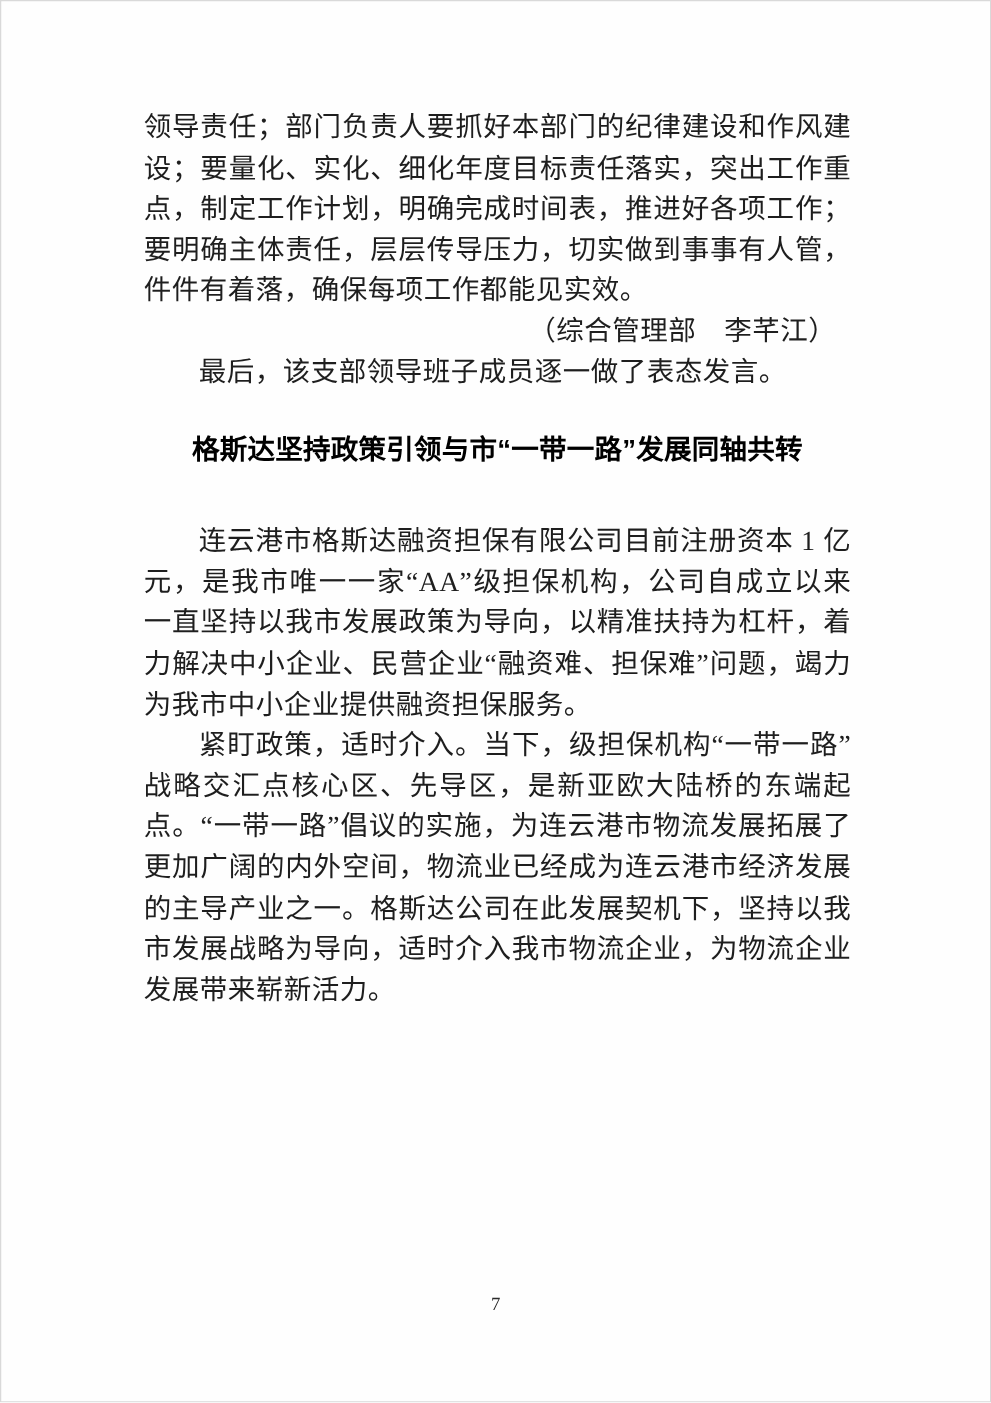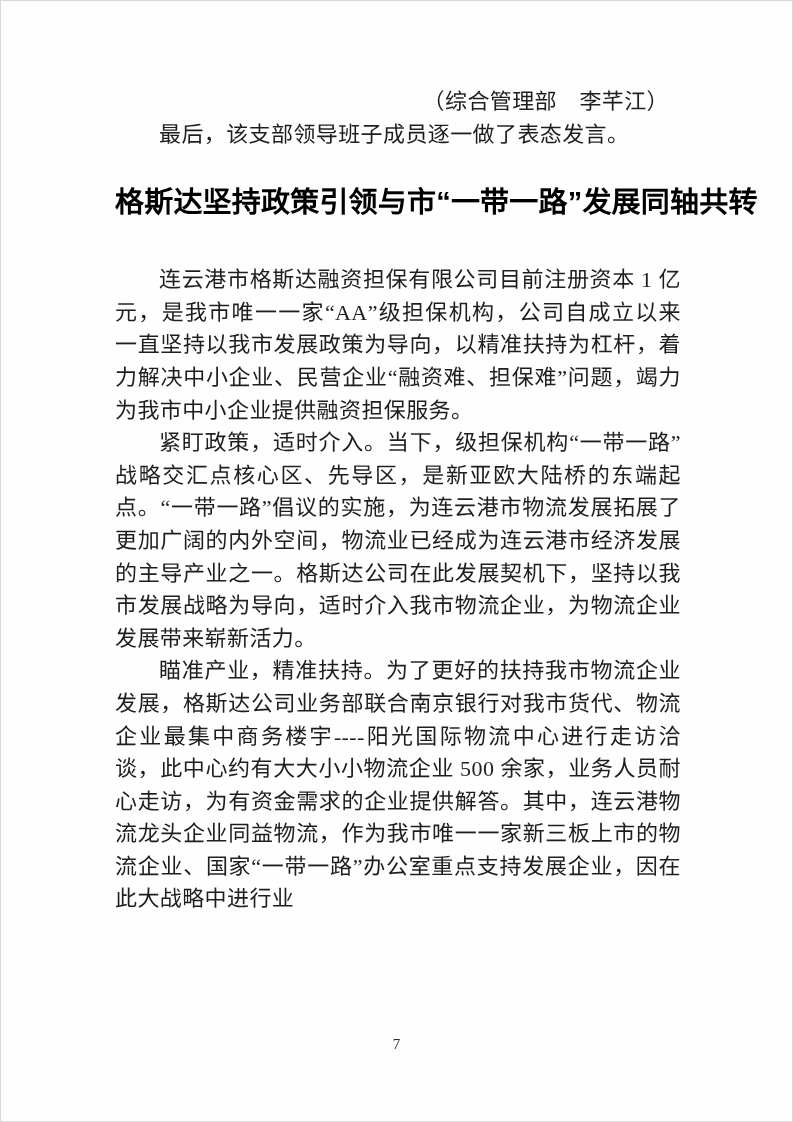--- a/index.html
+++ b/index.html
@@ -39,21 +39,21 @@
 
   .byline {
     text-align: right;
     padding-right: 12px;
     text-indent: 0;
   }
 
   .article-title {
     font-family: "Liberation Sans", "DejaVu Sans", sans-serif;
     font-weight: 700;
-    font-size: 29px;
+    font-size: 22px;
     letter-spacing: 0.2px;
     color: #000000;
     text-align: center;
     white-space: nowrap;
     margin-top: 27px;
     margin-bottom: 44px;
   }
 
   .page-number {
     position: absolute;
@@ -65,29 +65,29 @@
     color: #2a2a2a;
     letter-spacing: 0;
   }
 </style>
 </head>
 <body>
 
 <div class="page">
   <div class="content">
 
+    <p class="body-par">领导责任；部门负责人要抓好本部门的纪律建设和作风建设；要量化、实化、细化年度目标责任落实，突出工作重点，制定工作计划，明确完成时间表，推进好各项工作；要明确主体责任，层层传导压力，切实做到事事有人管，件件有着落，确保每项工作都能见实效。</p>
 
     <p class="body-par byline">（综合管理部　李芊江）</p>
 
     <p class="body-par indent">最后，该支部领导班子成员逐一做了表态发言。</p>
 
     <h1 class="article-title">格斯达坚持政策引领与市“一带一路”发展同轴共转</h1>
 
     <p class="body-par indent">连云港市格斯达融资担保有限公司目前注册资本 1 亿元，是我市唯一一家“AA”级担保机构，公司自成立以来一直坚持以我市发展政策为导向，以精准扶持为杠杆，着力解决中小企业、民营企业“融资难、担保难”问题，竭力为我市中小企业提供融资担保服务。</p>
 
     <p class="body-par indent">紧盯政策，适时介入。当下，级担保机构“一带一路”战略交汇点核心区、先导区，是新亚欧大陆桥的东端起点。“一带一路”倡议的实施，为连云港市物流发展拓展了更加广阔的内外空间，物流业已经成为连云港市经济发展的主导产业之一。格斯达公司在此发展契机下，坚持以我市发展战略为导向，适时介入我市物流企业，为物流企业发展带来崭新活力。</p>
 
-    <p class="body-par indent">瞄准产业，精准扶持。为了更好的扶持我市物流企业发展，格斯达公司业务部联合南京银行对我市货代、物流企业最集中商务楼宇----阳光国际物流中心进行走访洽谈，此中心约有大大小小物流企业 500 余家，业务人员耐心走访，为有资金需求的企业提供解答。其中，连云港物流龙头企业同益物流，作为我市唯一一家新三板上市的物流企业、国家“一带一路”办公室重点支持发展企业，因在此大战略中进行业</p>
 
   </div>
 
   <div class="page-number">7</div>
 </div>
 
 </body></html>

